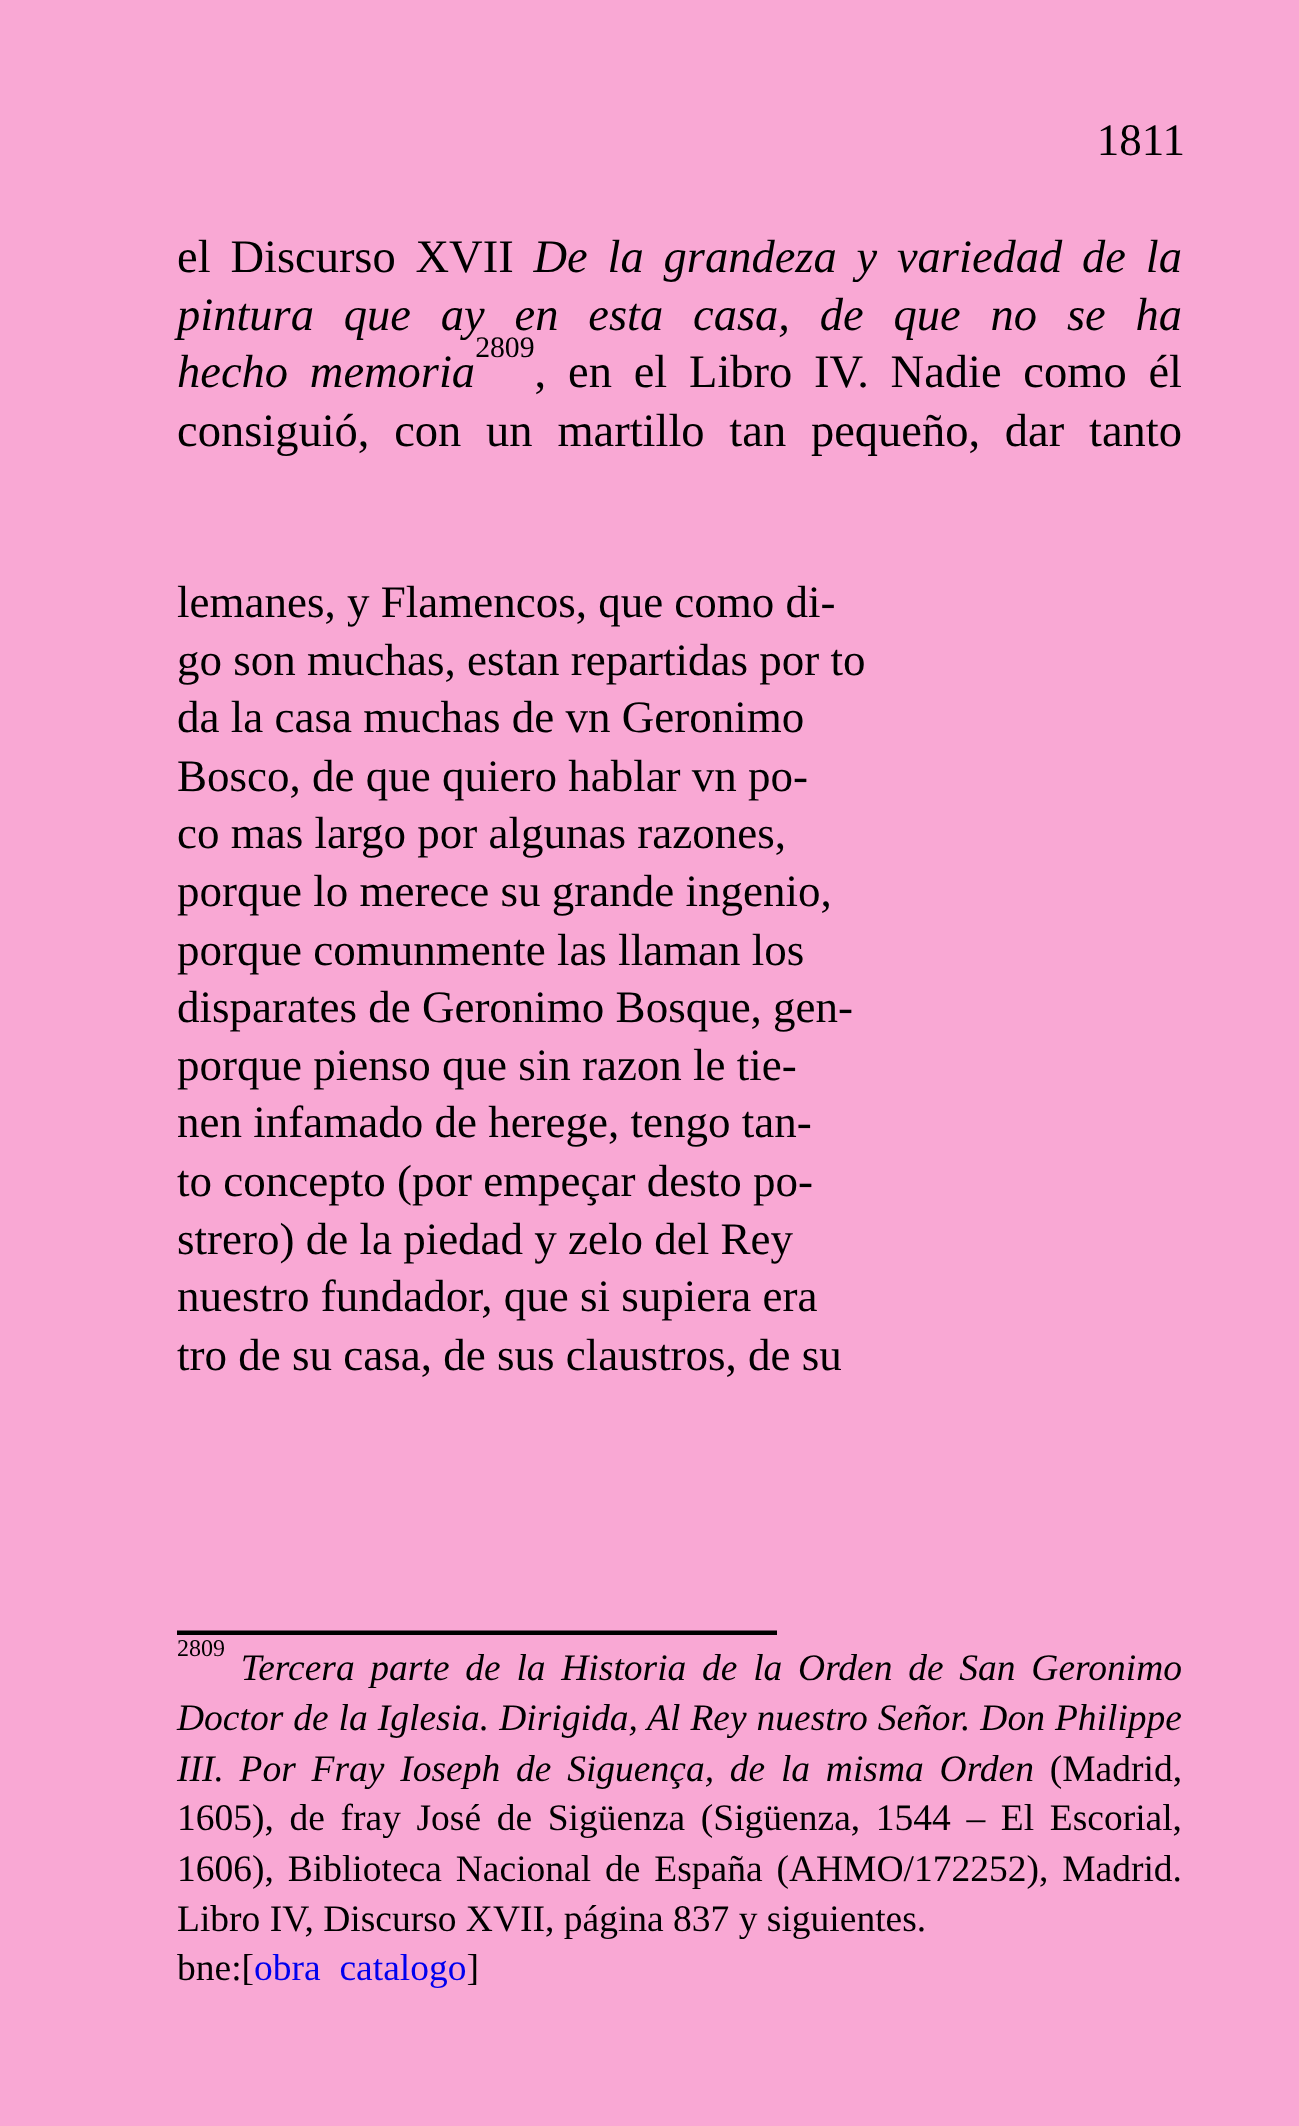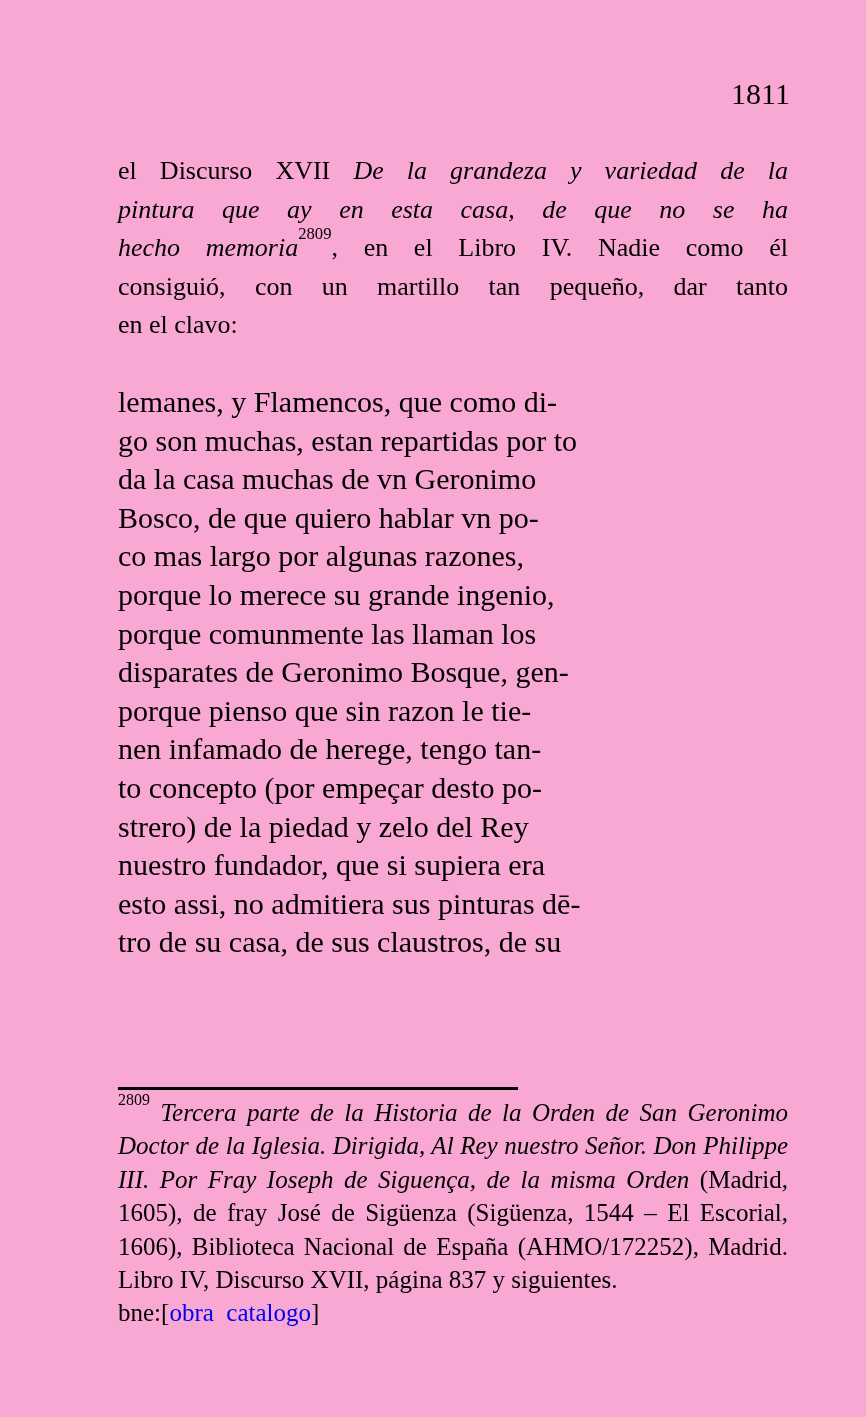--- a/index.html
+++ b/index.html
@@ -19,21 +19,21 @@
     right: 76px;
     font-size: 30px;
     line-height: 1.2;
   }
   
   .intro {
     position: absolute;
     left: 118px;
     top: 152px;
     width: 670px;
-    font-size: 26px;
+    font-size: 31px;
     line-height: 38.5px;
   }
   .iline {
     text-align: justify;
     text-align-last: justify;
   }
   .iline.last { text-align-last: left; }
   .intro sup, .footnote-body sup {
     font-size: 0.64em;
     line-height: 0;
@@ -94,40 +94,36 @@
     </div>
     <div class="iline">
       <em>pintura que ay en esta casa, de que no se ha</em>
     </div>
     <div class="iline">
       <em>hecho memoria</em><sup>2809</sup><span>, en el Libro IV. Nadie como él</span>
     </div>
     <div class="iline">
       <span>consiguió, con un martillo tan pequeño, dar tanto</span>
     </div>
-    <div class="iline last">
-      <span>en el clavo:</span>
-    </div>
   </div>
 
   <div class="quote">
     <div class="qline">lemanes, y Flamencos, que como di-</div>
     <div class="qline">go son muchas, estan repartidas por to</div>
     <div class="qline">da la casa muchas de vn Geronimo</div>
     <div class="qline">Bosco, de que quiero hablar vn po-</div>
     <div class="qline">co mas largo por algunas razones,</div>
     <div class="qline">porque lo merece su grande ingenio,</div>
     <div class="qline">porque comunmente las llaman los</div>
     <div class="qline">disparates de Geronimo Bosque, gen-</div>
     <div class="qline">porque pienso que sin razon le tie-</div>
     <div class="qline">nen infamado de herege, tengo tan-</div>
     <div class="qline">to concepto (por empeçar desto po-</div>
     <div class="qline">strero) de la piedad y zelo del Rey</div>
     <div class="qline">nuestro fundador, que si supiera era</div>
-    <div class="qline">esto assi, no admitiera sus pinturas dē-</div>
     <div class="qline">tro de su casa, de sus claustros, de su</div>
   </div>
 
   <div class="footnote">
     <div class="footnote-rule"></div>
     <p class="footnote-body">
       <sup>2809</sup>
       <em>Tercera parte de la Historia de la Orden de San Geronimo Doctor de la Iglesia. Dirigida, Al Rey nuestro Señor. Don Philippe III. Por Fray Ioseph de Siguença, de la misma Orden</em>
       <span>(Madrid, 1605), de fray José de Sigüenza (Sigüenza, 1544 – El Escorial, 1606), Biblioteca Nacional de España (AHMO/172252), Madrid. Libro IV, Discurso XVII, página 837 y siguientes.</span>
     </p>

